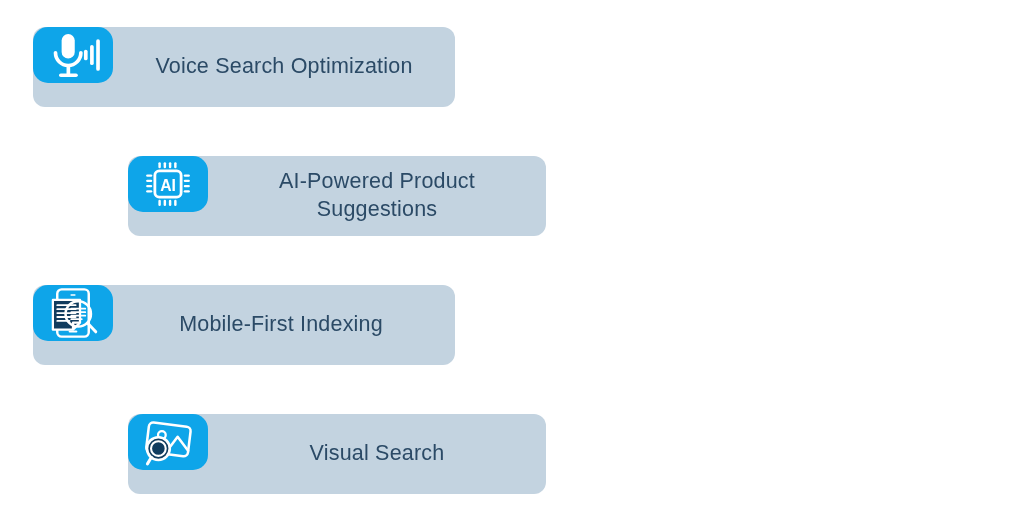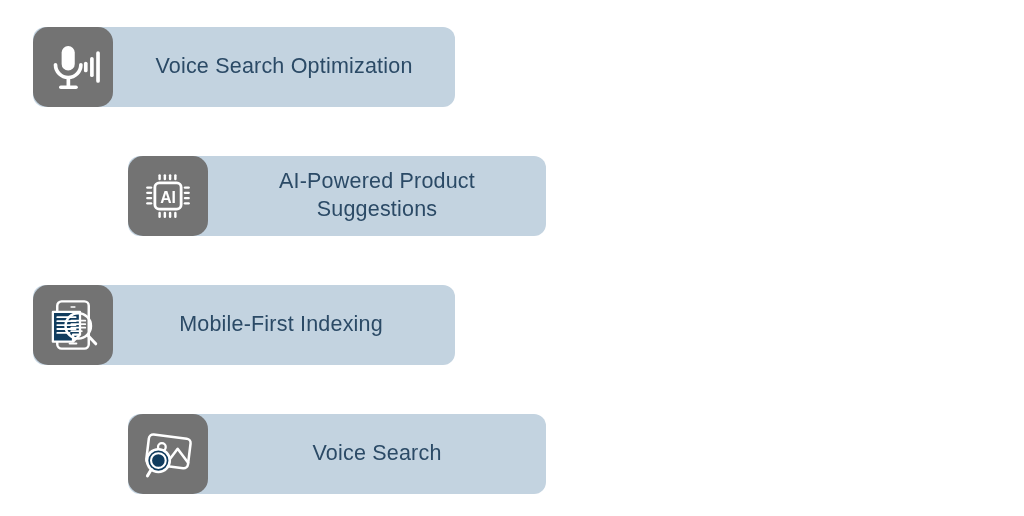--- a/index.html
+++ b/index.html
@@ -50,22 +50,22 @@
     white-space: pre-line;
     padding: 0 14px;
     box-sizing: border-box;
   }
 
   .icon-tile {
     position: absolute;
     top: 0;
     left: 0;
     width: 80px;
-    height: 80px;
-    background: #737373;
+    height: 56px;
+    background: #0ea5e9;
     border-radius: 15px;
     display: flex;
     align-items: center;
     justify-content: center;
     z-index: 2;
   }
 
   .icon-tile svg {
     display: block;
     width: 56px;
@@ -176,21 +176,21 @@
           <rect x="29" y="30" width="18" height="2" rx="1" fill="#ffffff"></rect>
           <rect x="29" y="34" width="18" height="2" rx="1" fill="#ffffff"></rect>
           <rect x="29" y="38" width="14" height="2" rx="1" fill="#ffffff"></rect>
         </svg>
       </span>
     </div>
   </div>
 
   <div class="feature-row row-4">
     <div class="pill">
-      <span class="pill-label">Voice Search</span>
+      <span class="pill-label">Visual Search</span>
     </div>
     <div class="icon-tile">
       <span>
         <svg viewBox="0 0 64 64" fill="none" xmlns="http://www.w3.org/2000/svg">
 
           <rect x="8.5" y="12" width="48" height="34" rx="5" transform="rotate(7 32.5 29)" stroke="#ffffff" stroke-width="2.9" fill="none"></rect>
 
           <circle cx="25" cy="24" r="4.4" stroke="#ffffff" stroke-width="2.6" fill="none"></circle>
 
           <path d="M14 42 L26 31 L34 38 L43 26 L55 42" stroke="#ffffff" stroke-width="2.9" stroke-linecap="round" stroke-linejoin="round" fill="none"></path>

